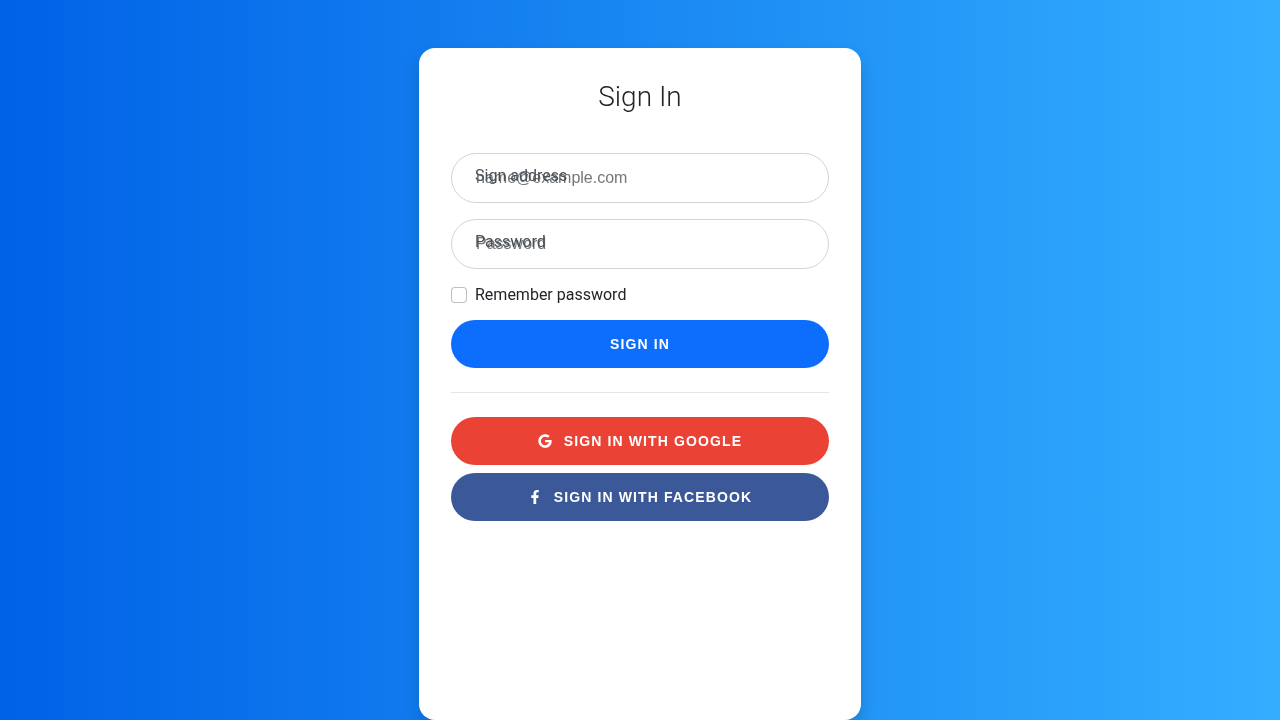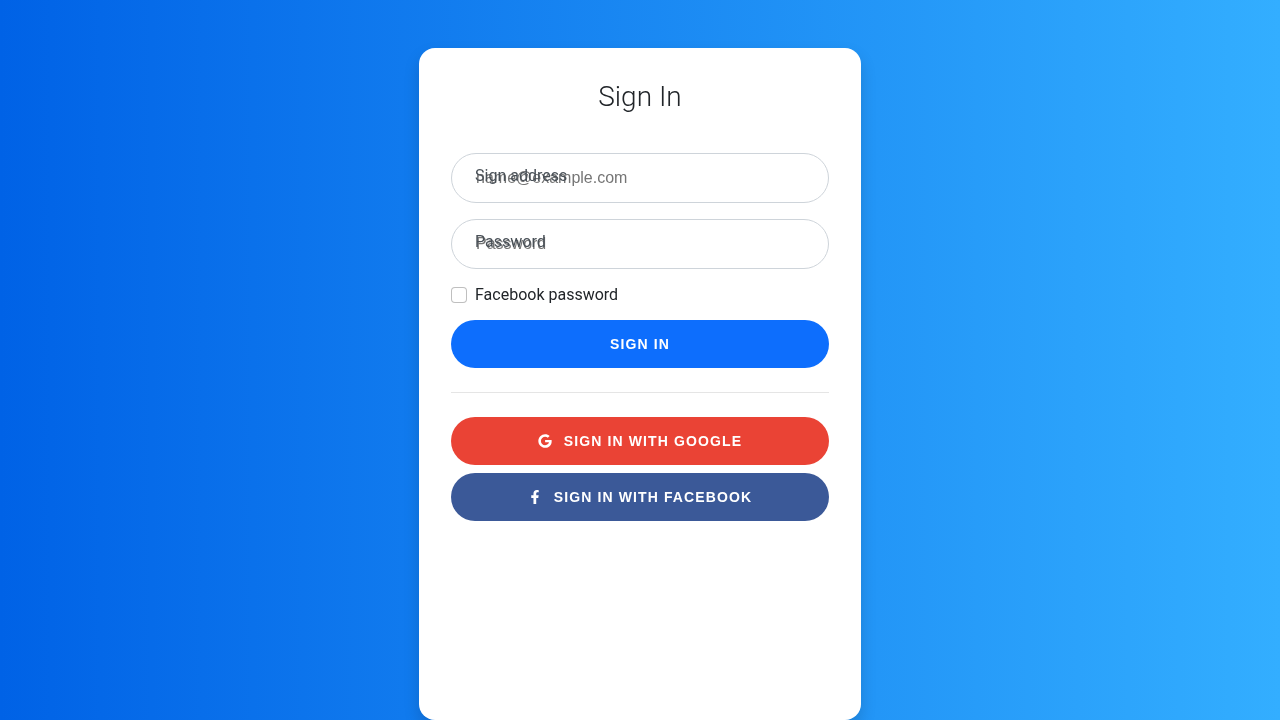--- a/index.html
+++ b/index.html
@@ -136,21 +136,21 @@
       <label>Sign address</label>
     </div>
 
     <div class="form-floating">
       <input type="password" class="form-control" placeholder="Password" style="">
       <label>Password</label>
     </div>
 
     <div class="form-check">
       <input class="form-check-input" type="checkbox" style="">
-      <label class="form-check-label">Facebook password</label>
+      <label class="form-check-label">Remember password</label>
     </div>
 
     <div class="d-grid">
       <button class="btn btn-primary" type="submit">
         <span>Sign in</span>
       </button>
     </div>
 
     <hr>
 

